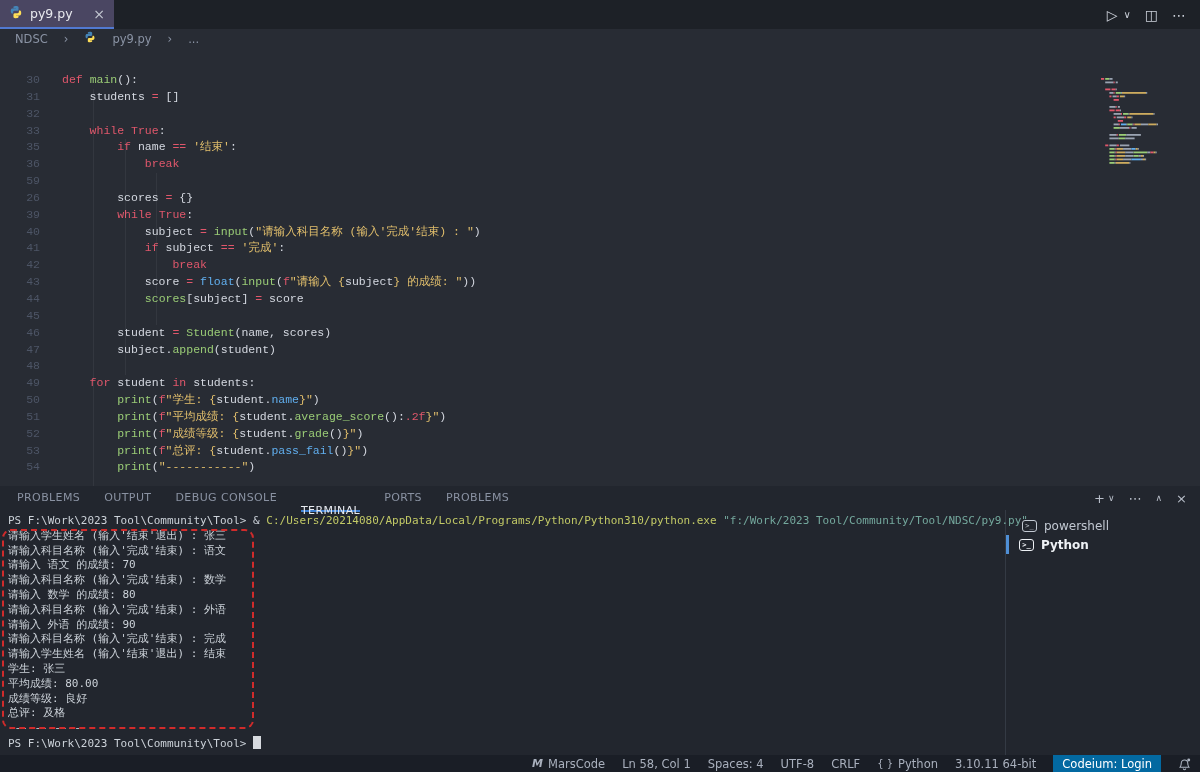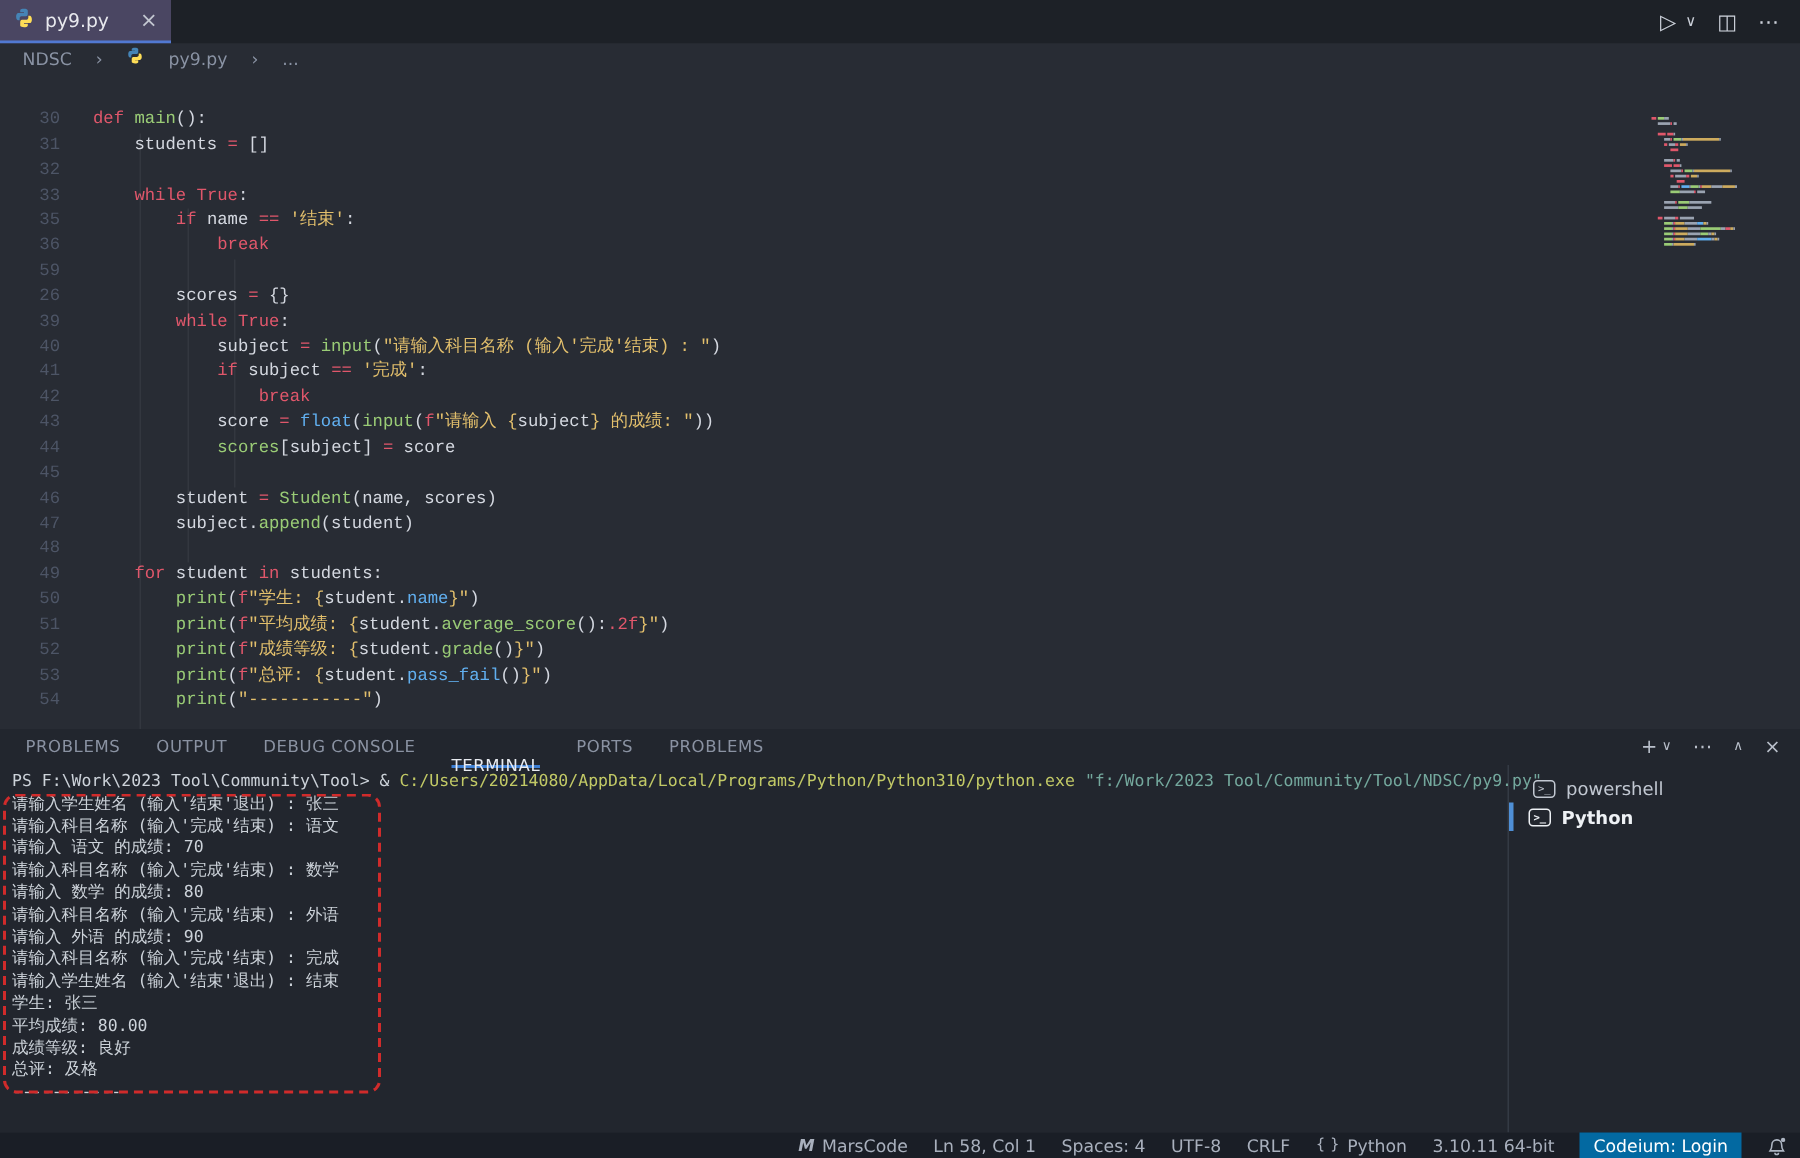--- a/index.html
+++ b/index.html
@@ -253,20 +253,21 @@
       </span>
       <span>⋯</span>
       <span class="small">∧</span>
       <span>×</span>
     </div>
   </div>
   <div class="panel-body">
     <div class="term-main">
       <div id="term-cmd"><span class="t-t">PS F:\Work\2023 Tool\Community\Tool&gt; &amp; </span><span class="t-exe">C:/Users/20214080/AppData/Local/Programs/Python/Python310/python.exe</span><span class="t-t"> </span><span class="t-pth">"f:/Work/2023 Tool/Community/Tool/NDSC/py9.py"</span></div>
       <div id="term-out"><div>请输入学生姓名 (输入'结束'退出) : 张三</div><div>请输入科目名称 (输入'完成'结束) : 语文</div><div>请输入 语文 的成绩: 70</div><div>请输入科目名称 (输入'完成'结束) : 数学</div><div>请输入 数学 的成绩: 80</div><div>请输入科目名称 (输入'完成'结束) : 外语</div><div>请输入 外语 的成绩: 90</div><div>请输入科目名称 (输入'完成'结束) : 完成</div><div>请输入学生姓名 (输入'结束'退出) : 结束</div><div>学生: 张三</div><div>平均成绩: 80.00</div><div>成绩等级: 良好</div><div>总评: 及格</div><div>-----------</div></div>
+      <div><span>PS F:\Work\2023 Tool\Community\Tool&gt; </span><span class="cursor"></span></div>
       <div class="highlight-box"></div>
     </div>
     <div class="term-divider"></div>
     <div class="term-side" id="sessions">
         <div class="session">
           <span class="term-ico">&gt;_</span>
           <span>powershell</span>
         </div>
         <div class="session active">
           <span class="term-ico">&gt;_</span>

